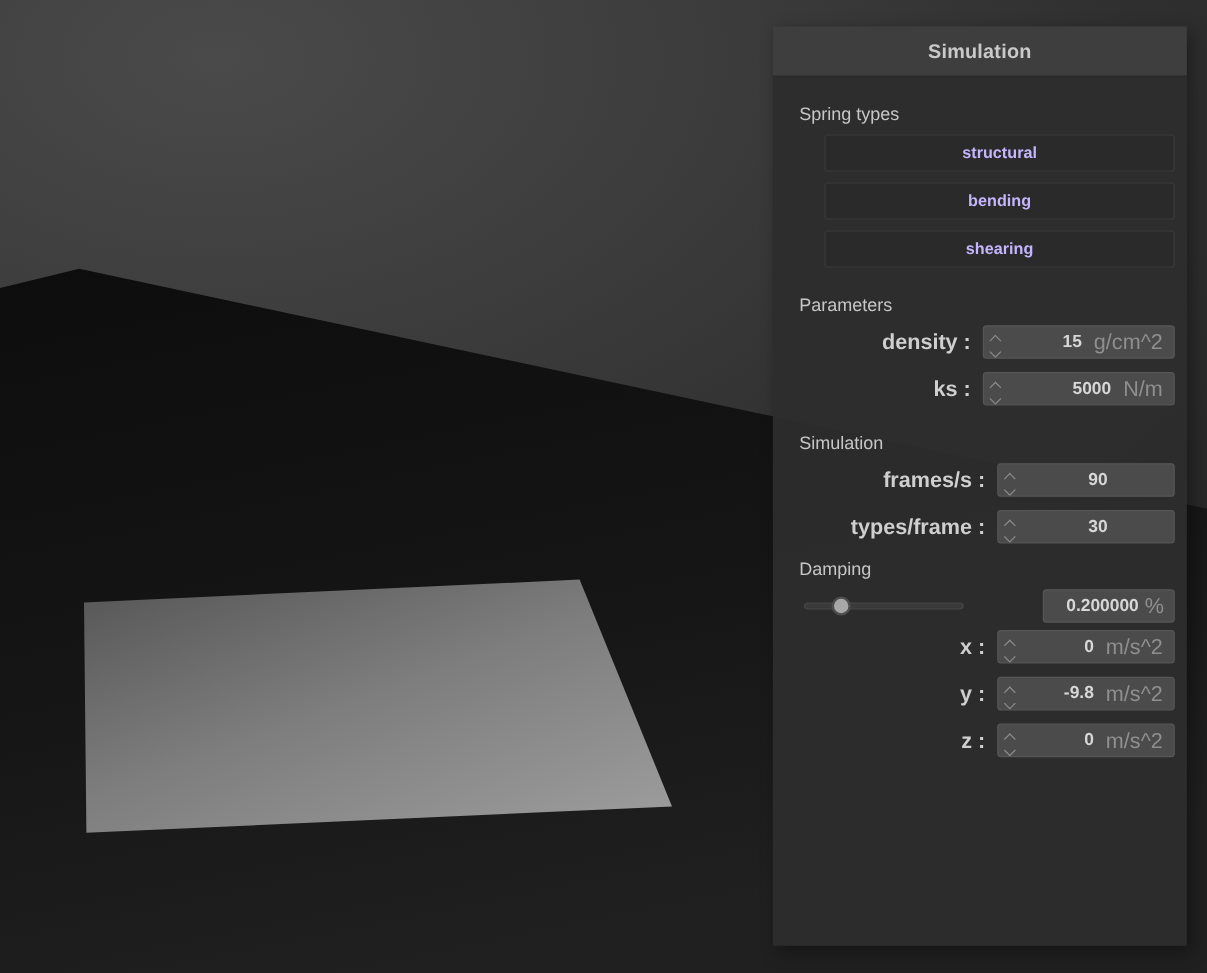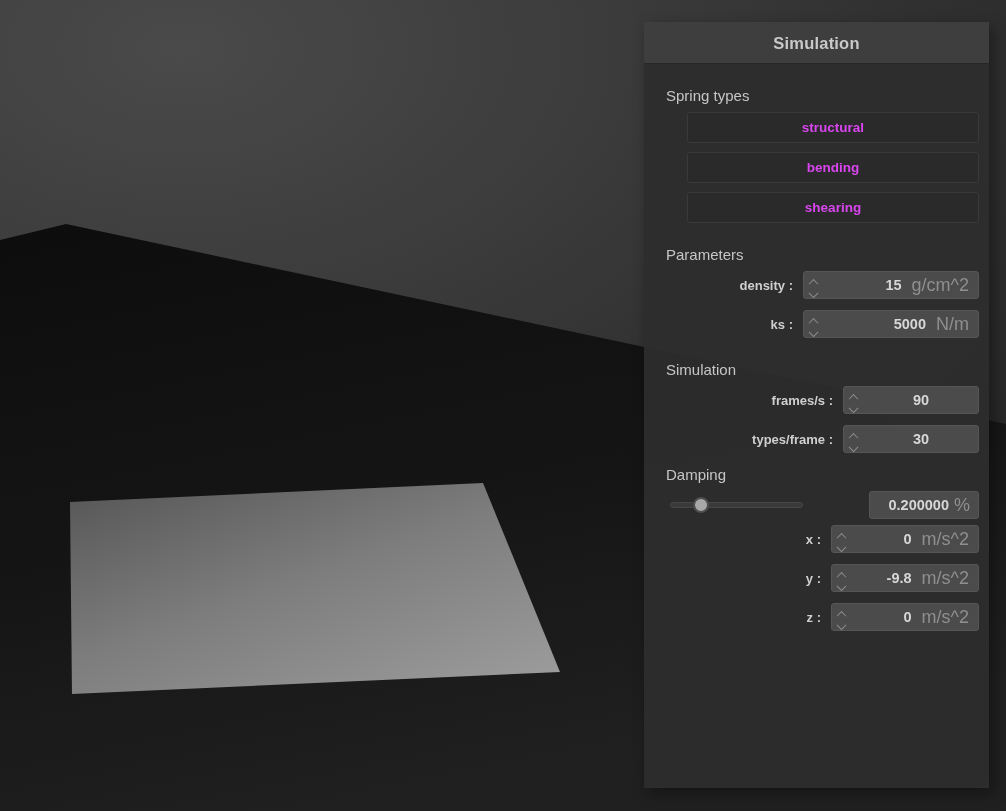--- a/index.html
+++ b/index.html
@@ -62,37 +62,37 @@
   
   .btn-row { display: flex; justify-content: flex-end; margin-bottom: 9px; }
   .spring-btn {
     width: 292px;
     height: 31px;
     line-height: 29px;
     text-align: center;
     background: #2a2a2a;
     border: 1px solid #3a3a3a;
     border-radius: 3px;
-    color: #d946ef;
+    color: #c4b5fd;
     font-size: 13.5px;
     font-weight: bold;
     cursor: pointer;
     user-select: none;
   }
 
   
   .field-row {
     display: flex;
     align-items: center;
     justify-content: flex-end;
     margin-bottom: 11px;
   }
   .field-label {
     color: #cfcfcf;
-    font-size: 13px;
+    font-size: 18px;
     font-weight: bold;
     text-align: right;
     margin-right: 10px;
     white-space: nowrap;
   }
 
   .spinbox {
     display: flex;
     align-items: center;
     height: 28px;
@@ -137,22 +137,22 @@
   .spin-unit {
     color: #8f8f8f;
     font-size: 18px;
     font-weight: normal;
     padding-right: 9px;
     padding-left: 4px;
     white-space: nowrap;
   }
 
   
-  .w-param  { width: 176px; }
-  .w-sim    { width: 136px; }
+  .w-param  { width: 160px; }
+  .w-sim    { width: 148px; }
   .w-grav   { width: 148px; }
 
   
   .damping-row {
     display: flex;
     align-items: center;
     justify-content: flex-end;
     margin-top: 4px;
     margin-bottom: 6px;
     gap: 45px;

